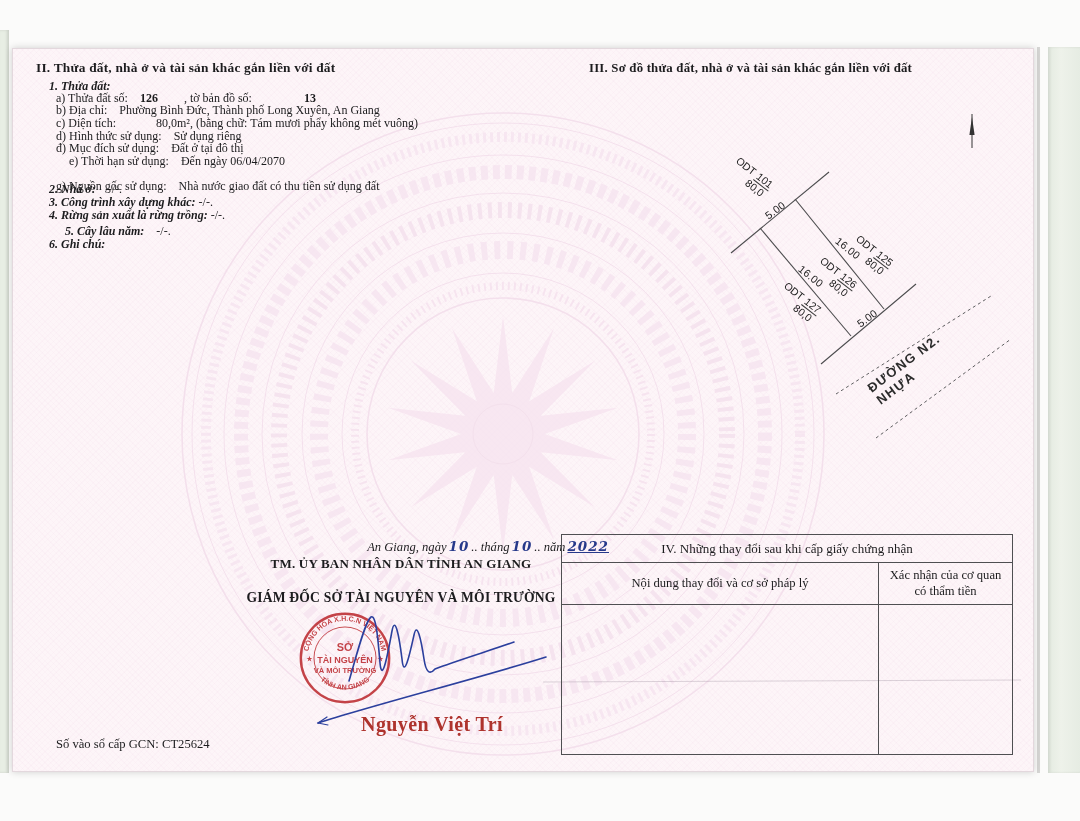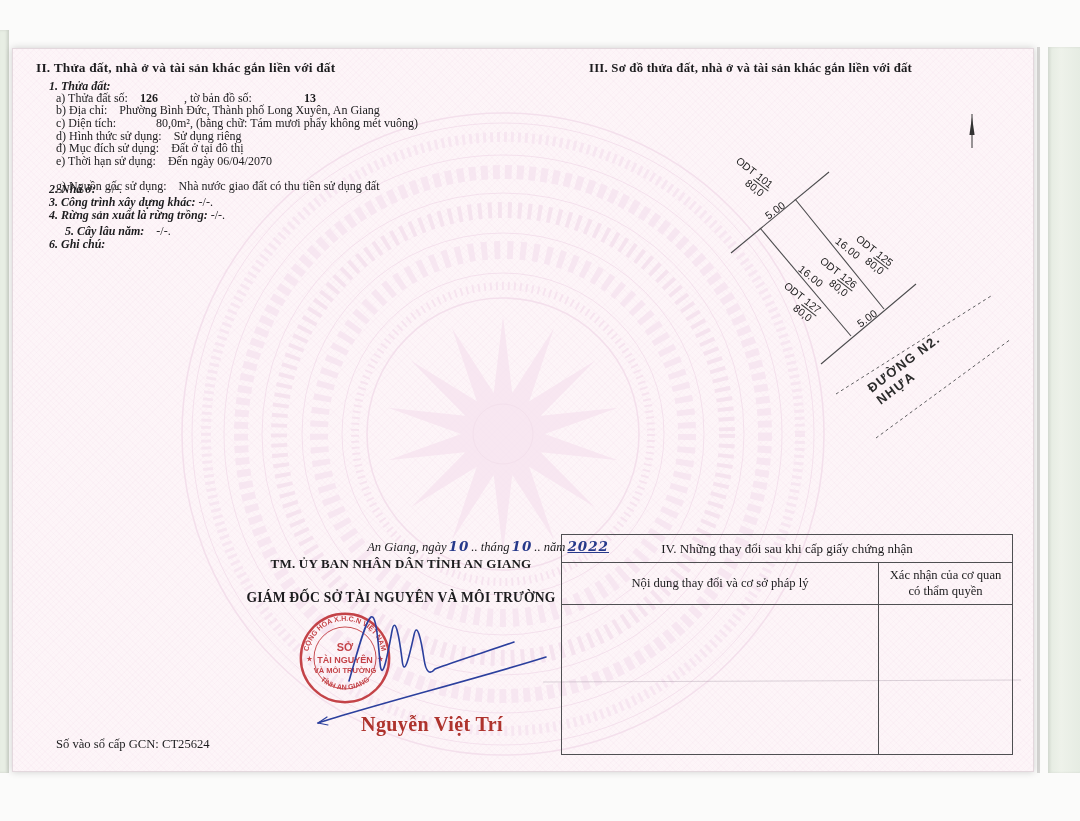--- a/index.html
+++ b/index.html
@@ -98,21 +98,21 @@
   </div>
   <div class="tline" style="left:43px;top:67.5px;">
     <span>c) Diện tích:</span><span class="gap-l"></span><span>80,0m², (bằng chữ: Tám mươi phẩy không mét vuông)</span>
   </div>
   <div class="tline" style="left:43px;top:81px;">
     <span>d) Hình thức sử dụng:</span><span class="gap-s"></span><span>Sử dụng riêng</span>
   </div>
   <div class="tline" style="left:43px;top:93px;">
     <span>đ) Mục đích sử dụng:</span><span class="gap-s"></span><span>Đất ở tại đô thị</span>
   </div>
-  <div class="tline" style="left:43px;top:106px;">
+  <div class="tline" style="left:56px;top:106px;">
     <span>e) Thời hạn sử dụng:</span><span class="gap-s"></span><span>Đến ngày 06/04/2070</span>
   </div>
   <div class="tline" style="left:43px;top:119px;margin-top:12px;">
     <span>g) Nguồn gốc sử dụng:</span><span class="gap-s"></span><span>Nhà nước giao đất có thu tiền sử dụng đất</span>
   </div>
   <div class="tline" style="left:36px;top:134px;">
     <span class="item-label">2. Nhà ở:</span><span class="gap-s"></span><span>-/-.</span>
   </div>
   <div class="tline" style="left:36px;top:147px;">
     <span class="item-label">3. Công trình xây dựng khác:</span> <span>-/-.</span>
@@ -199,21 +199,21 @@
     </g>
   </svg>
   <div class="signer-name">Nguyễn Việt Trí</div>
 
   <div class="table4">
     <div class="t-title">IV. Những thay đổi sau khi cấp giấy chứng nhận</div>
     <div class="t-head">
       <div class="c1">Nội dung thay đổi và cơ sở pháp lý</div>
       <div class="c2">
         <span>Xác nhận của cơ quan</span>
-        <span>có thẩm quyền</span>
+        <span>có thẩm tiền</span>
       </div>
     </div>
     <div class="t-body">
       <div class="c1"></div>
       <div class="c2"></div>
     </div>
   </div>
 
   <div class="footer">
     <span>Số vào sổ cấp GCN:</span>

